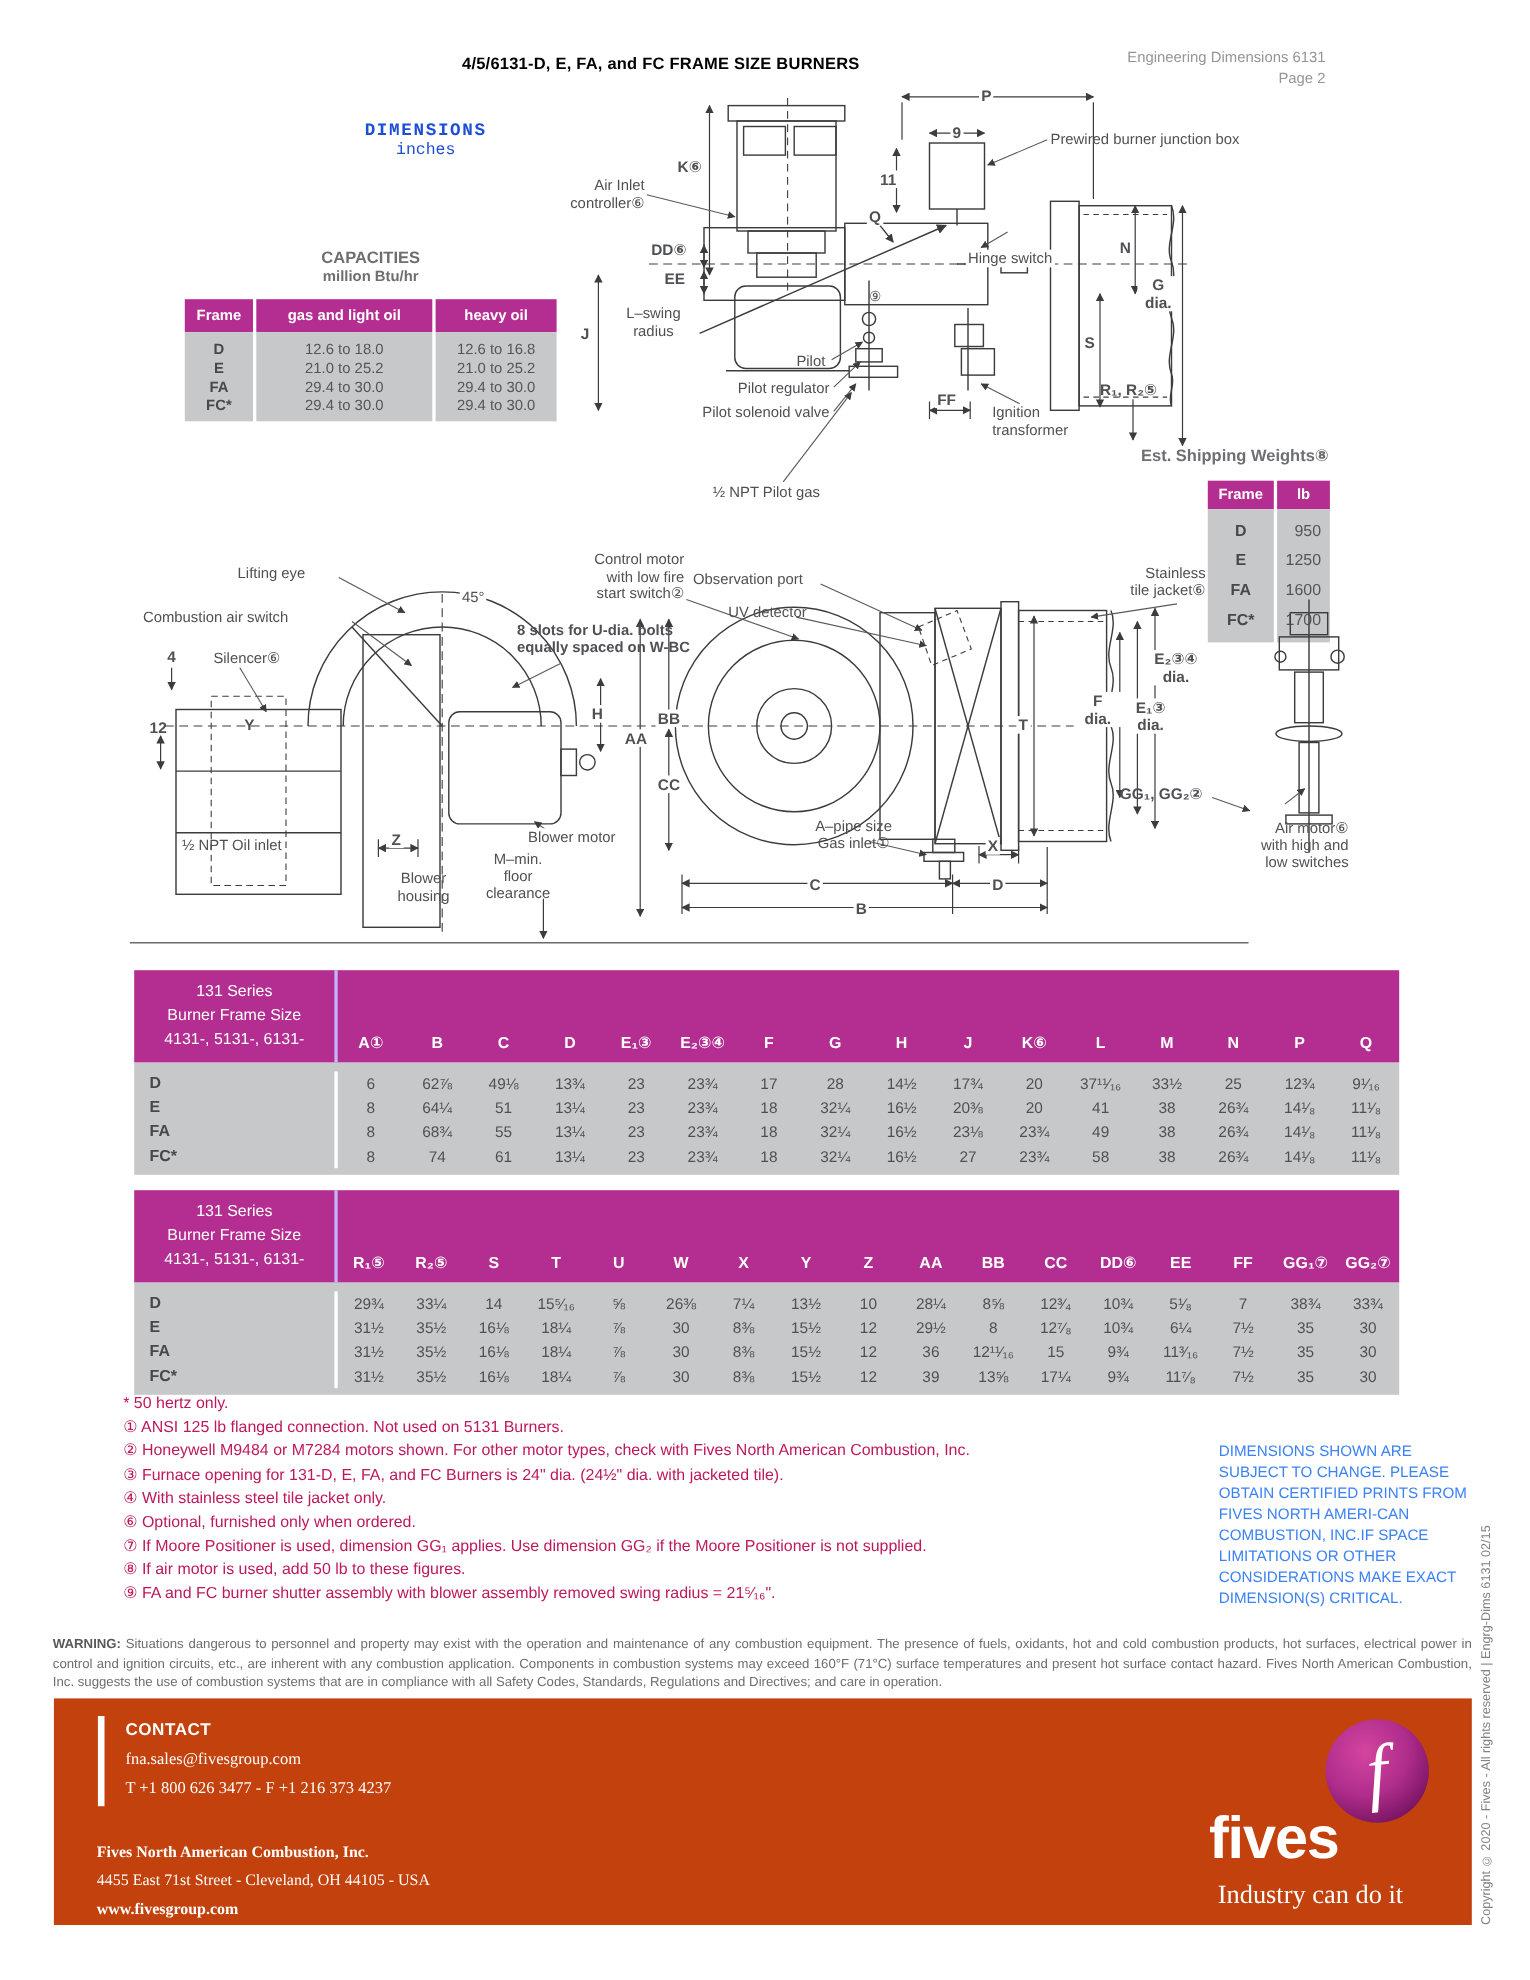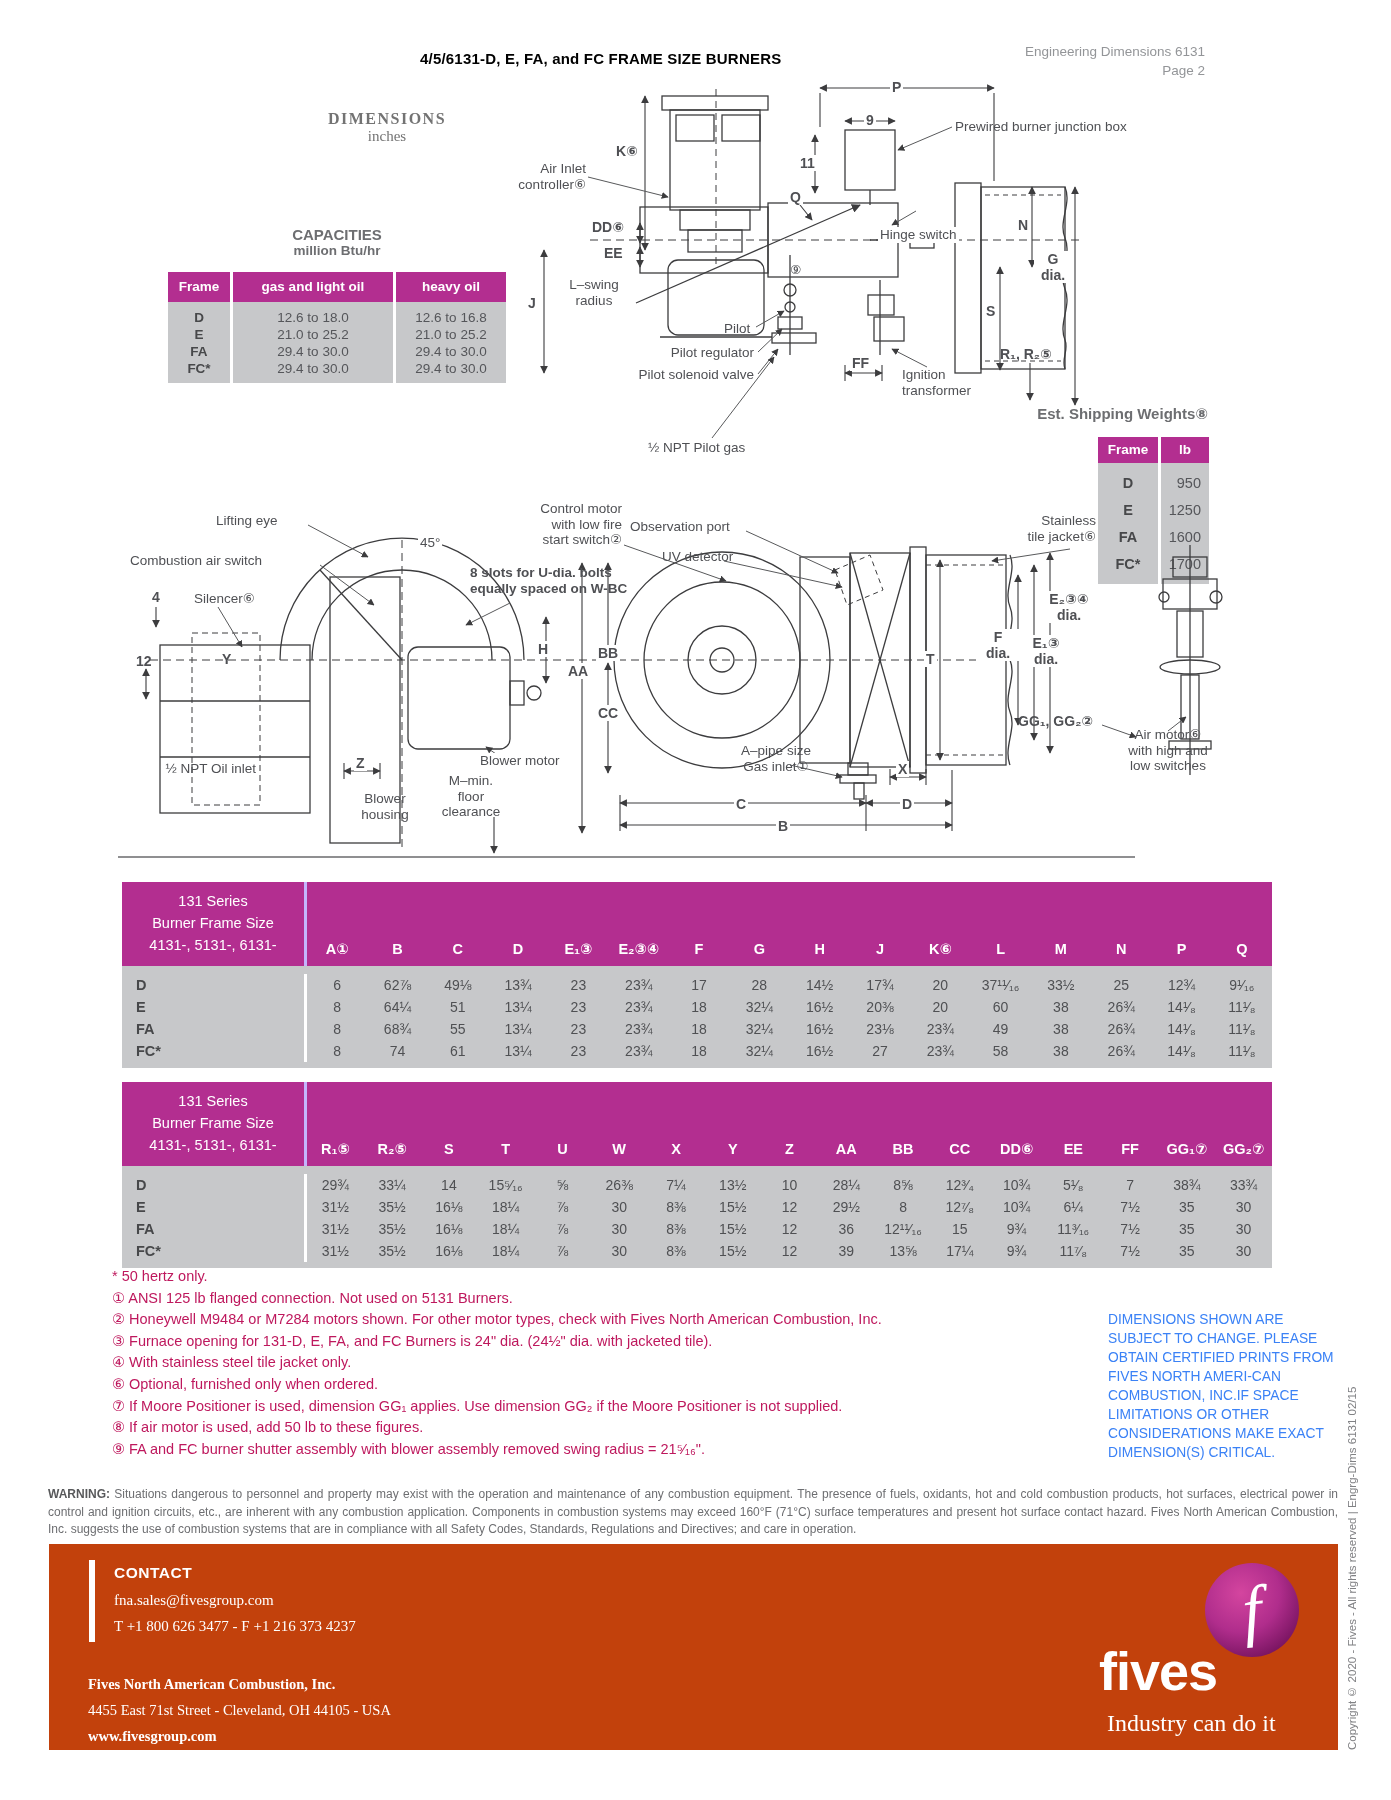--- a/index.html
+++ b/index.html
@@ -3,21 +3,21 @@
 <meta charset="utf-8">
 <style>
   html,body{margin:0;padding:0;background:#e8e8e8}
   .page{position:relative;width:1391px;height:1800px;background:#fff;margin:0 auto;
         font-family:"Liberation Sans","DejaVu Sans",sans-serif;overflow:hidden;color:#4f5054}
   .abs{position:absolute}
 
   
   .doc-title{left:420px;top:50px;width:560px;text-align:left;font-weight:700;font-size:15px;color:#000000;letter-spacing:.2px}
   .doc-ref{left:950px;top:42px;width:255px;text-align:right;font-size:13.5px;line-height:19px;color:#939598}
-  .dims-head{left:322px;top:110px;width:130px;text-align:center;color:#737373;font-family:Liberation Serif, serif}
+  .dims-head{left:322px;top:110px;width:130px;text-align:center;color:#1d4ed8;font-family:Liberation Mono, monospace}
   .dims-head .l1{font-weight:700;font-size:16px;letter-spacing:1.5px}
   .dims-head .l2{font-size:15px}
   .cap-head{left:252px;top:226px;width:170px;text-align:center;color:#6d6e71;font-weight:700}
   .cap-head .l1{font-size:15px}
   .cap-head .l2{font-size:13.5px}
   .ship-head{left:1000px;top:405px;width:208px;text-align:right;color:#6d6e71;font-weight:700;font-size:15px}
 
   
   .mini-table{display:flex;gap:3px}
   .mini-col .h{background:#b32e90;color:#fff;text-align:center;font-weight:600}
@@ -397,21 +397,21 @@
         <div class="dlabel" style="left: 916px; top: 28px; width: 90px; text-align: right;">Stainless
 tile jacket⑥</div>
         <div class="dlabel dim bg" style="left: 946px; top: 106px; width: 62px; text-align: center;">E₂③④
 dia.</div>
         <div class="dlabel dim bg" style="left: 886px; top: 144px; width: 40px; text-align: center;">F
 dia.</div>
         <div class="dlabel dim bg" style="left: 930px; top: 150px; width: 48px; text-align: center;">E₁③
 dia.</div>
         <div class="dlabel dim bg" style="left: 834px; top: 166px;">T</div>
         <div class="dlabel dim" style="left: 928px; top: 228px;">GG₁, GG₂②</div>
-        <div class="dlabel" style="left: 1020px; top: 242px; width: 116px; text-align: center;">Air motor⑥
+        <div class="dlabel" style="left: 1020px; top: 260px; width: 116px; text-align: right;">Air motor⑥
 with high and
 low switches</div>
       </div>
   </div>
 
   <div class="abs dim-table" style="top:882px">
     <div class="dt-head">
       <div class="dt-series">
         <div>131 Series</div>
         <div>Burner Frame Size</div>
@@ -464,21 +464,21 @@
           <div>64¼</div>
           <div>51</div>
           <div>13¼</div>
           <div>23</div>
           <div>23¾</div>
           <div>18</div>
           <div>32¼</div>
           <div>16½</div>
           <div>20⅜</div>
           <div>20</div>
-          <div>60</div>
+          <div>41</div>
           <div>38</div>
           <div>26¾</div>
           <div>14¹⁄₈</div>
           <div>11¹⁄₈</div>
           <div>8</div>
           <div>68¾</div>
           <div>55</div>
           <div>13¼</div>
           <div>23</div>
           <div>23¾</div>

